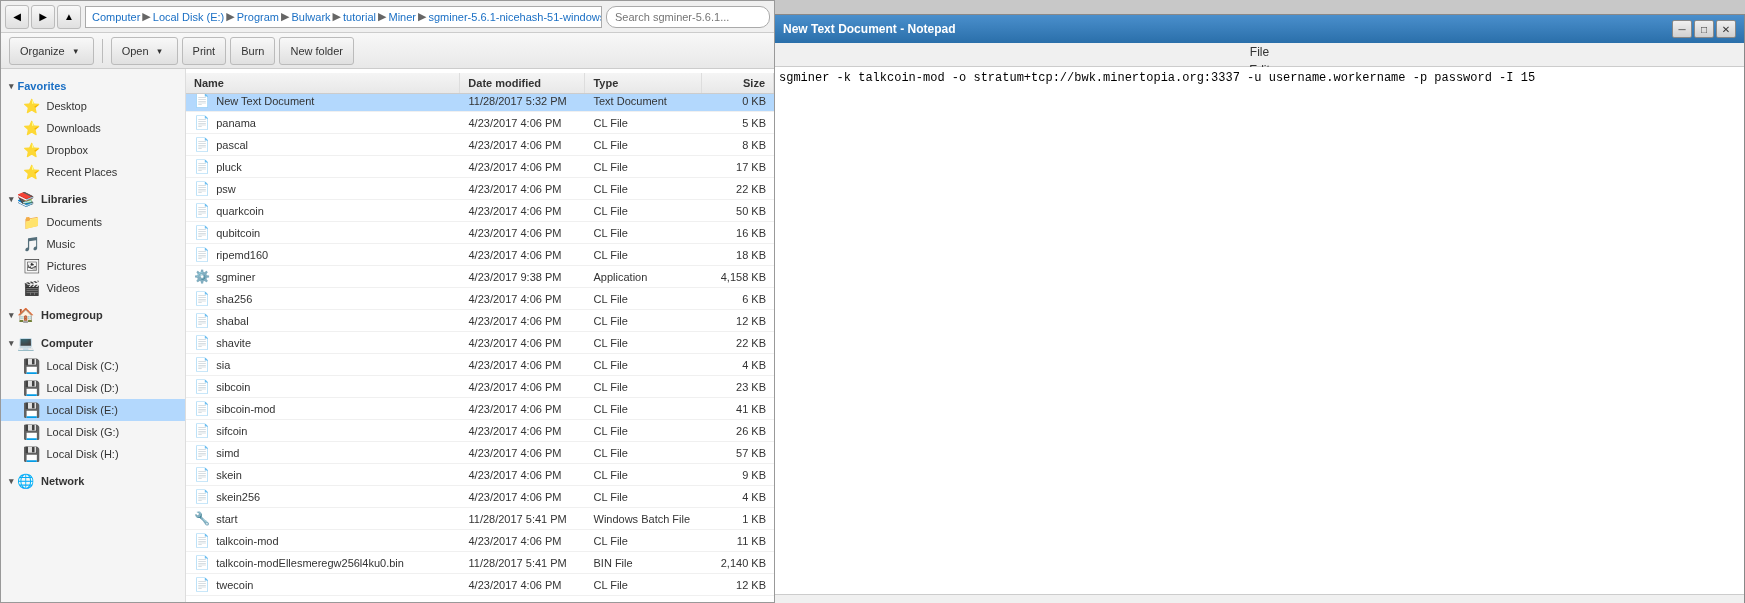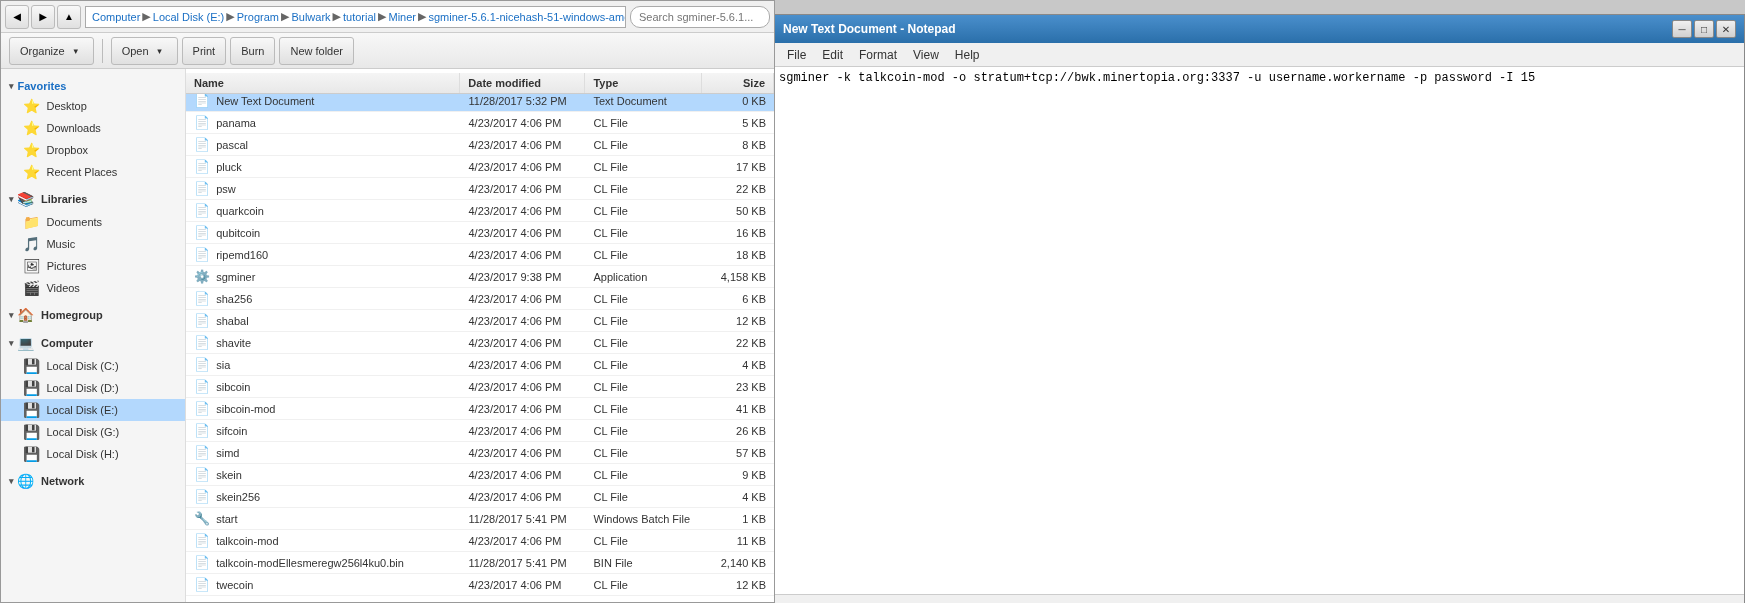--- a/index.html
+++ b/index.html
@@ -57,21 +57,21 @@
       color: #333;
       overflow: hidden;
       white-space: nowrap;
     }
 
     .path-separator { color: #666; margin: 0 2px; }
 
     .path-item { color: #1a6fc4; cursor: pointer; }
 
     .search-box {
-      width: 140px;
+      width: 164px;
       height: 22px;
       border: 1px solid #aaa;
       border-radius: 10px;
       padding: 0 8px;
       font-size: 11px;
       background: #fff;
       color: #999;
     }
 
     
@@ -264,20 +264,21 @@
       color: #333;
     }
 
     .notepad-menu {
       height: 24px;
       background: #f0f0f0;
       border-bottom: 1px solid #ccc;
       display: flex;
       align-items: center;
       padding: 0 4px;
+      flex-direction: column;
     }
 
     .menu-item {
       padding: 2px 8px;
       font-size: 12px;
       color: #333;
       cursor: pointer;
       border-radius: 2px;
     }
 

